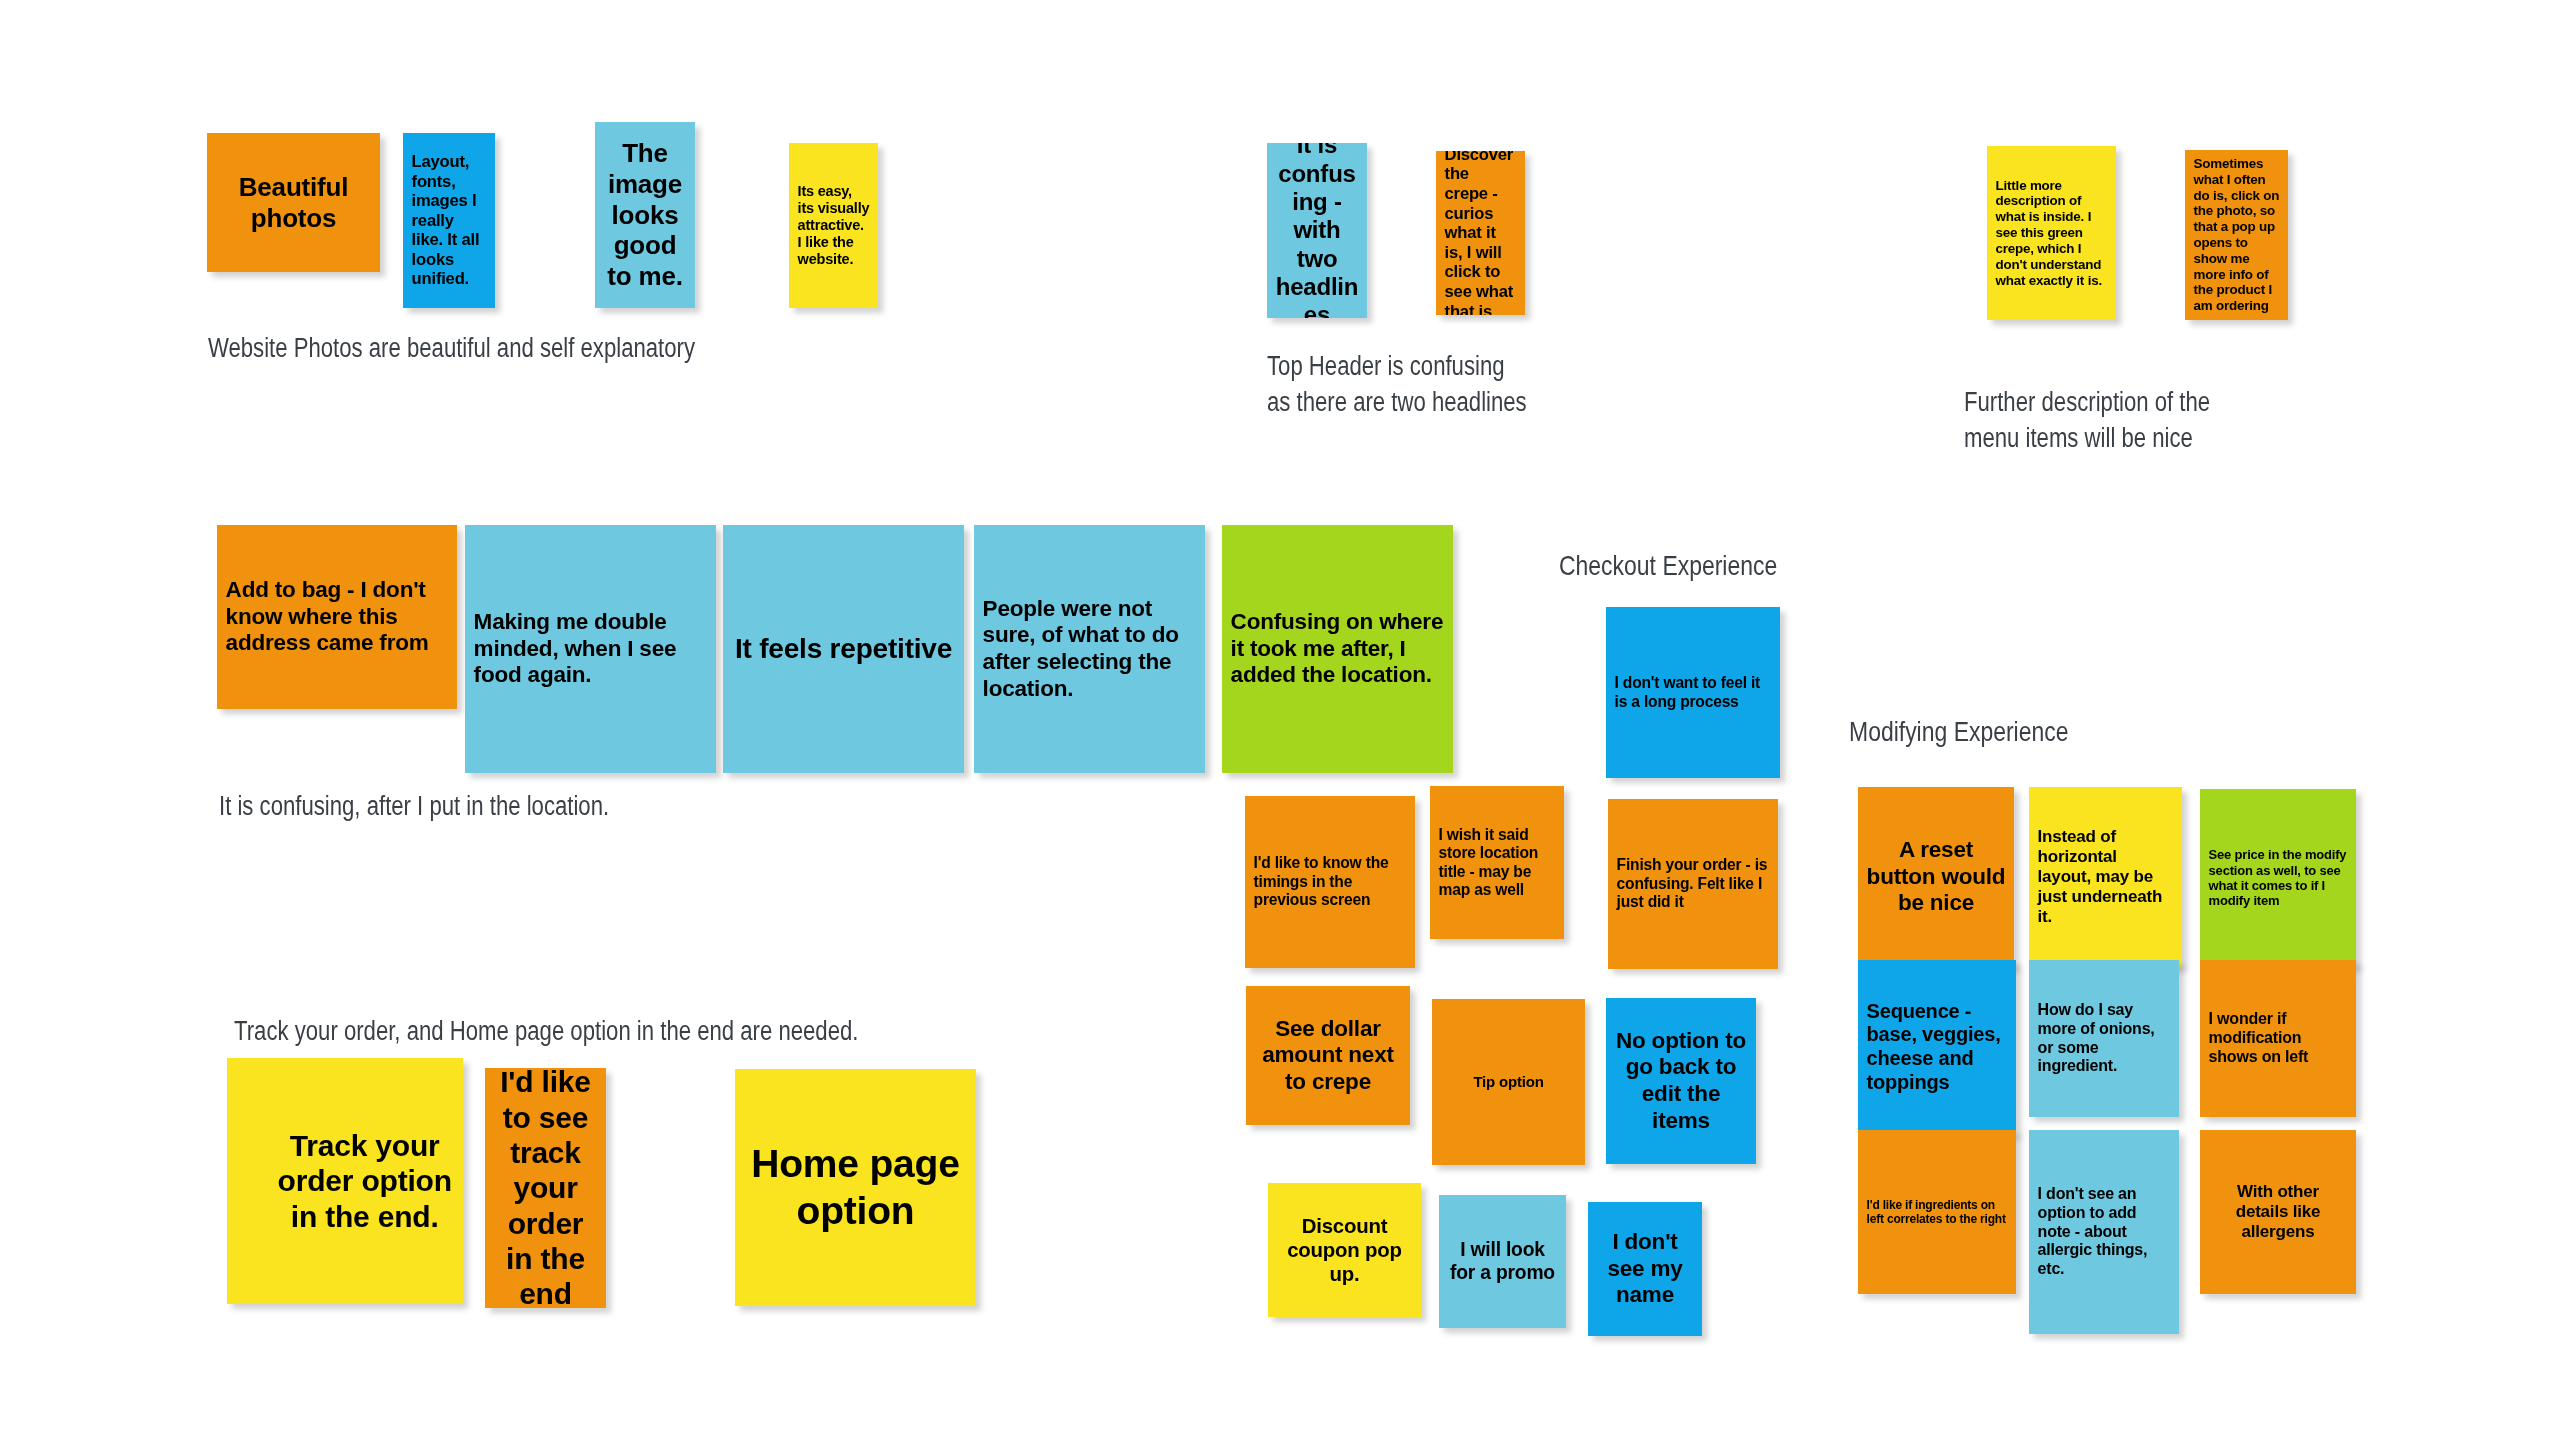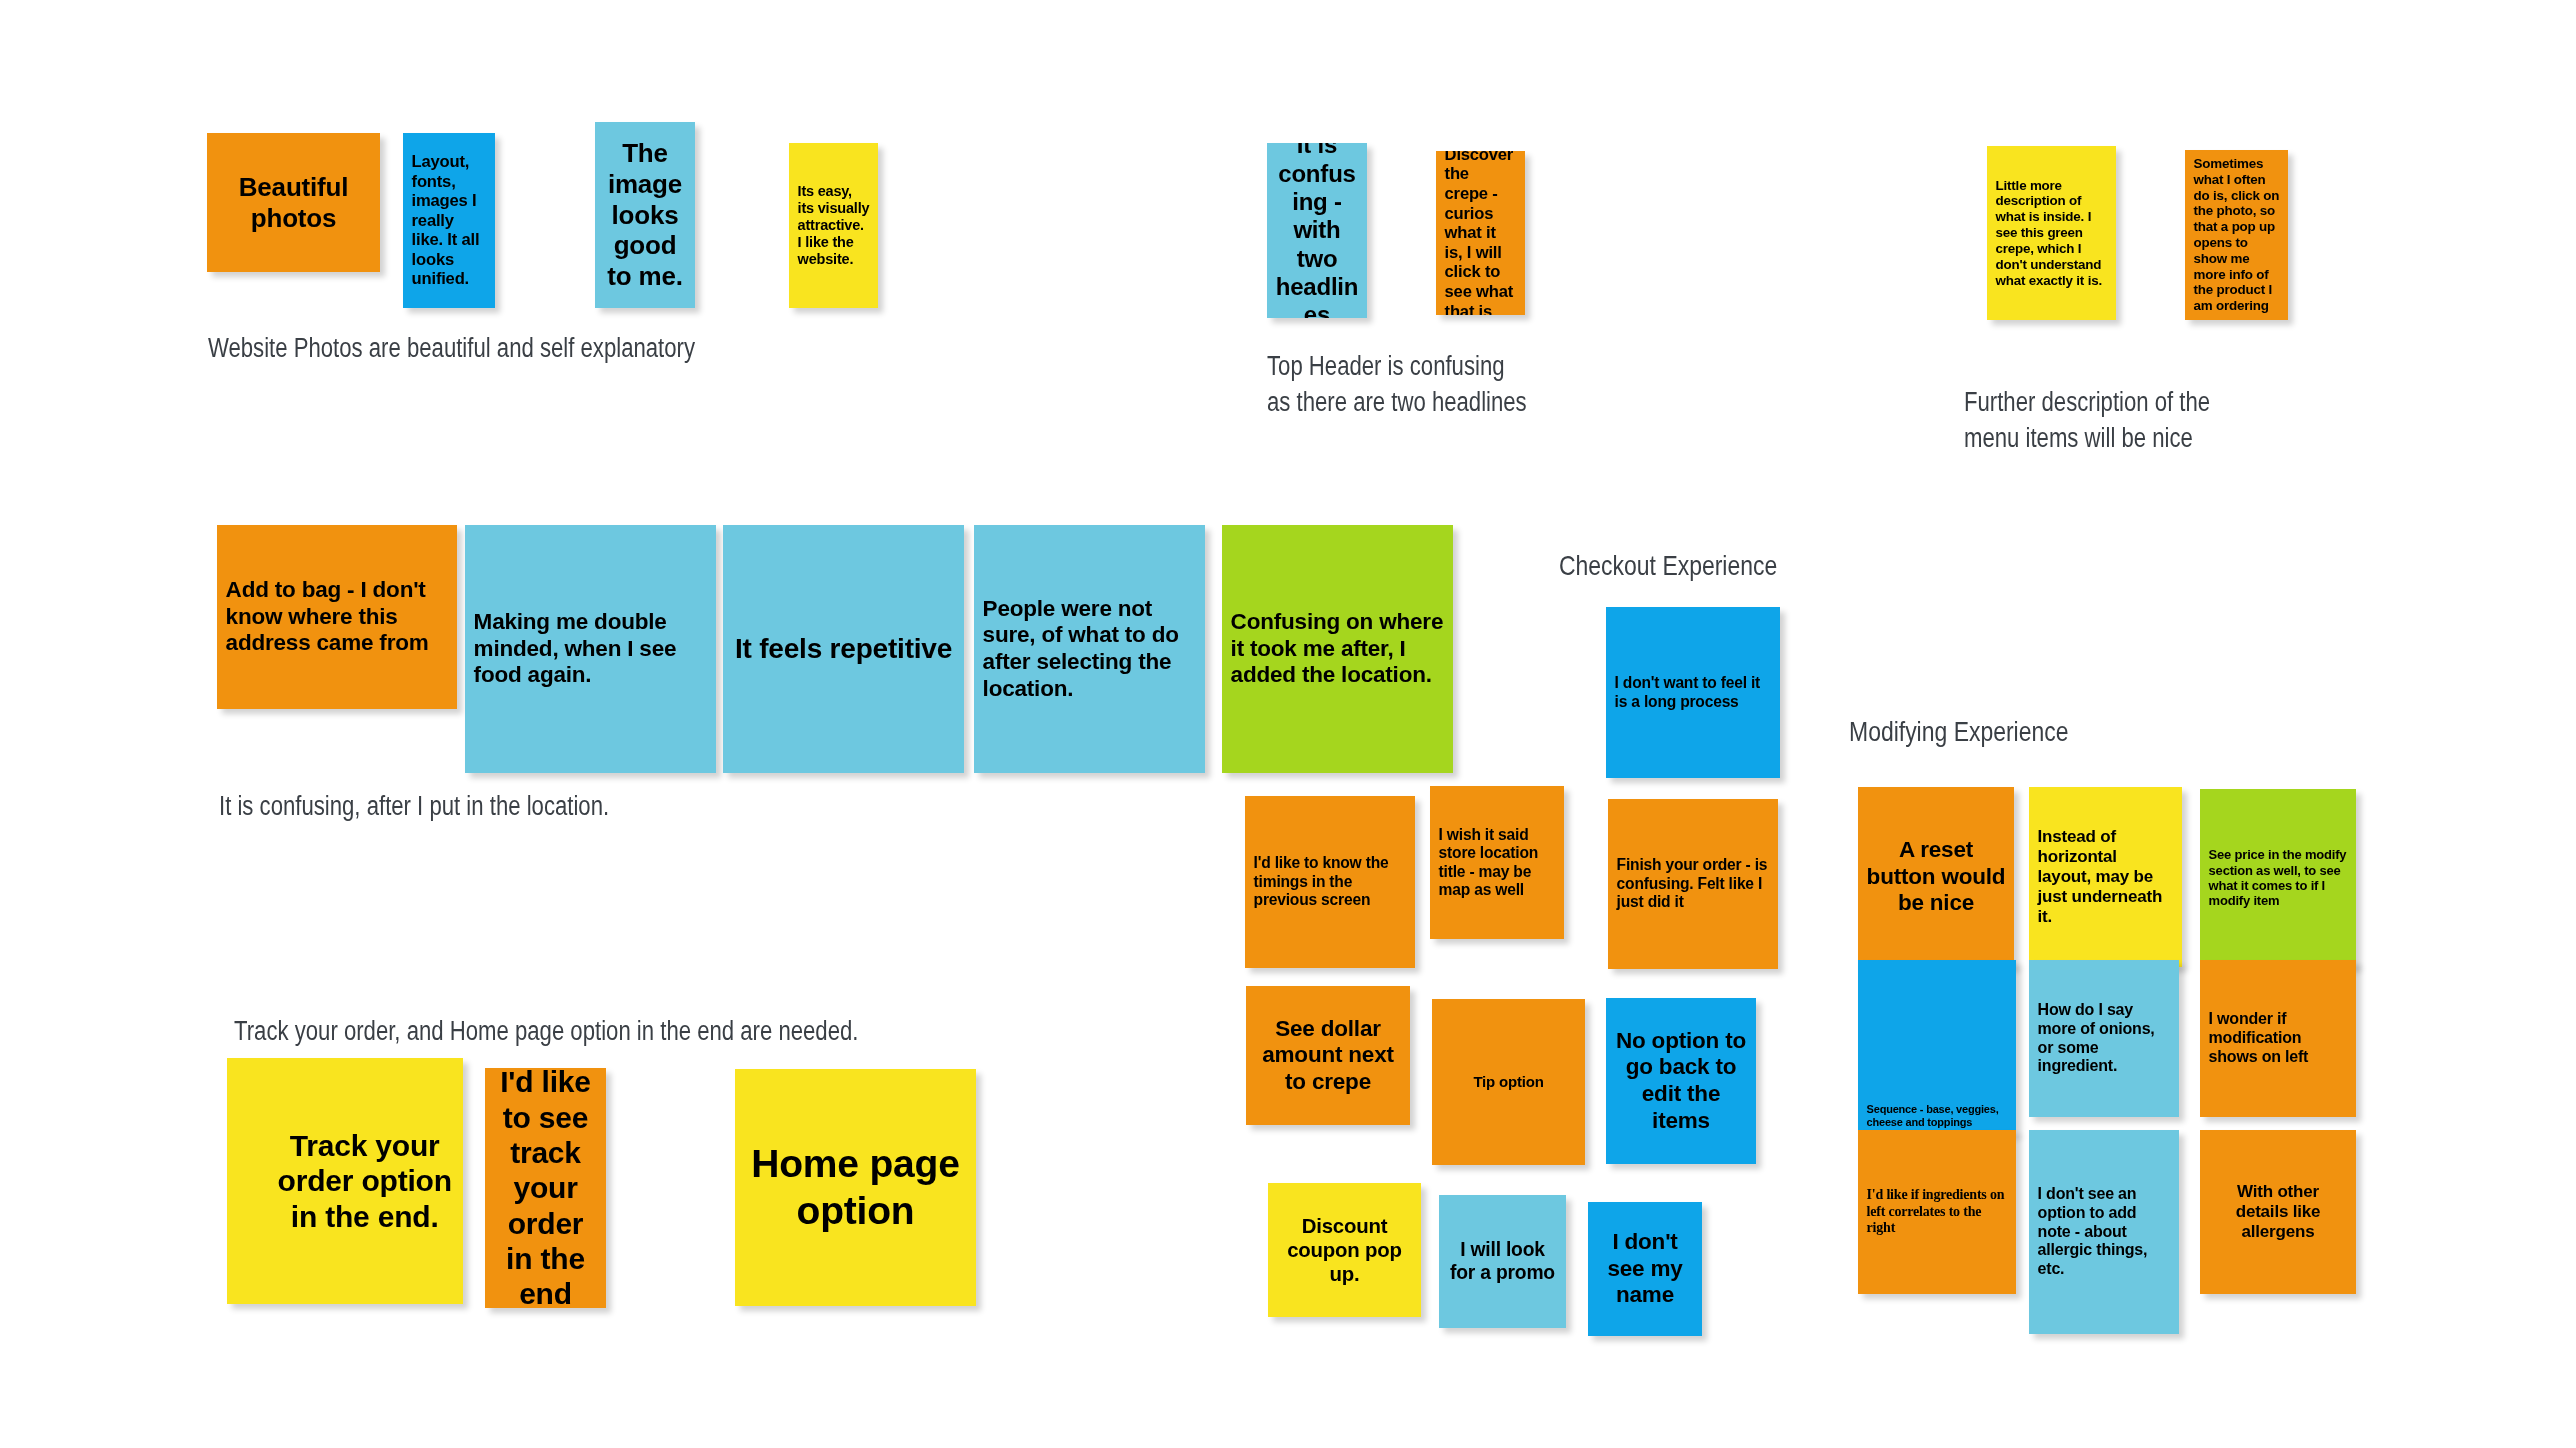--- a/index.html
+++ b/index.html
@@ -150,30 +150,30 @@
       </div>
       <div class="note c-orange" style="left: 1858px; top: 787px; width: 156px; height: 180px; font-size: 22.5px;">
         <span class="note-text">A reset button would be nice</span>
       </div>
       <div class="note c-yellow left" style="left: 2029px; top: 787px; width: 153px; height: 180px; font-size: 17px;">
         <span class="note-text">Instead of horizontal layout, may be just underneath it.</span>
       </div>
       <div class="note c-green left" style="left: 2200px; top: 789px; width: 156px; height: 178px; font-size: 13px;">
         <span class="note-text">See price in the modify section as well, to see what it comes to if I modify item</span>
       </div>
-      <div class="note c-pink left" style="left: 1858px; top: 960px; width: 158px; height: 174px; font-size: 11px; align-items: flex-end;">
+      <div class="note c-pink left" style="left: 1858px; top: 960px; width: 158px; height: 174px; font-size: 20px;">
         <span class="note-text">Sequence - base, veggies, cheese and toppings</span>
       </div>
       <div class="note c-blue left" style="left: 2029px; top: 960px; width: 150px; height: 157px; font-size: 16px;">
         <span class="note-text">How do I say more of onions, or some ingredient.</span>
       </div>
       <div class="note c-orange left" style="left: 2200px; top: 960px; width: 156px; height: 157px; font-size: 16px;">
         <span class="note-text">I wonder if modification shows on left</span>
       </div>
-      <div class="note c-orange left" style="left: 1858px; top: 1130px; width: 158px; height: 164px; font-size: 14px; font-family: Liberation Serif, serif;">
+      <div class="note c-orange left" style="left: 1858px; top: 1130px; width: 158px; height: 164px; font-size: 12px;">
         <span class="note-text">I'd like if ingredients on left correlates to the right</span>
       </div>
       <div class="note c-blue left" style="left: 2029px; top: 1130px; width: 150px; height: 204px; font-size: 16px;">
         <span class="note-text">I don't see an option to add note - about allergic things, etc.</span>
       </div>
       <div class="note c-orange" style="left: 2200px; top: 1130px; width: 156px; height: 164px; font-size: 17px;">
         <span class="note-text">With other details like allergens</span>
       </div>
     </div>
   <div id="captions-layer">

